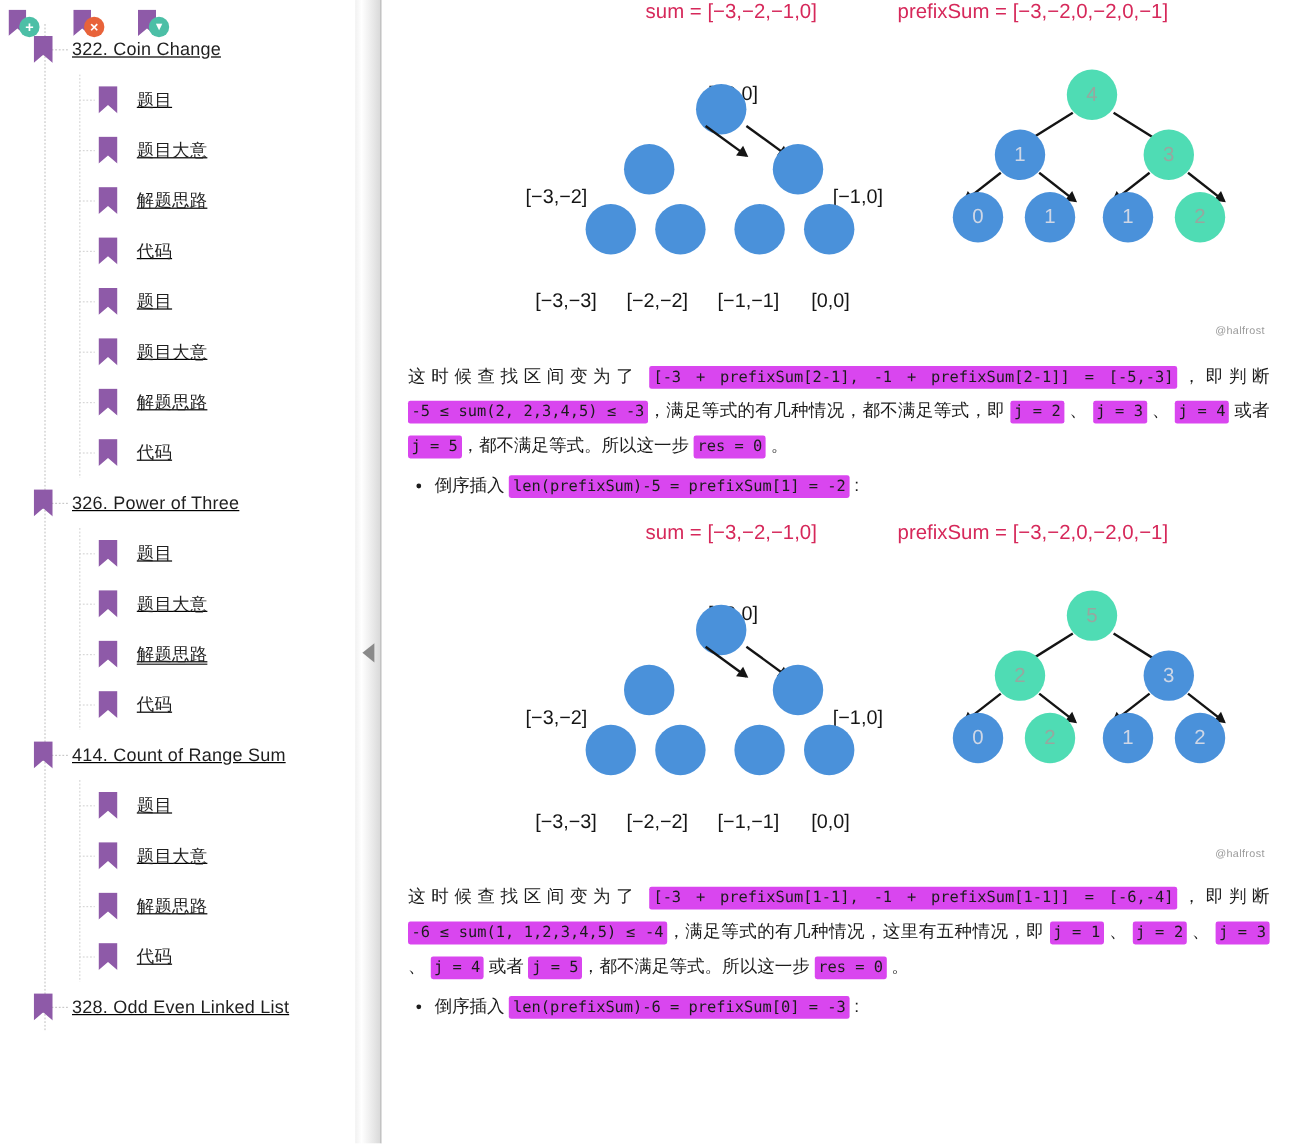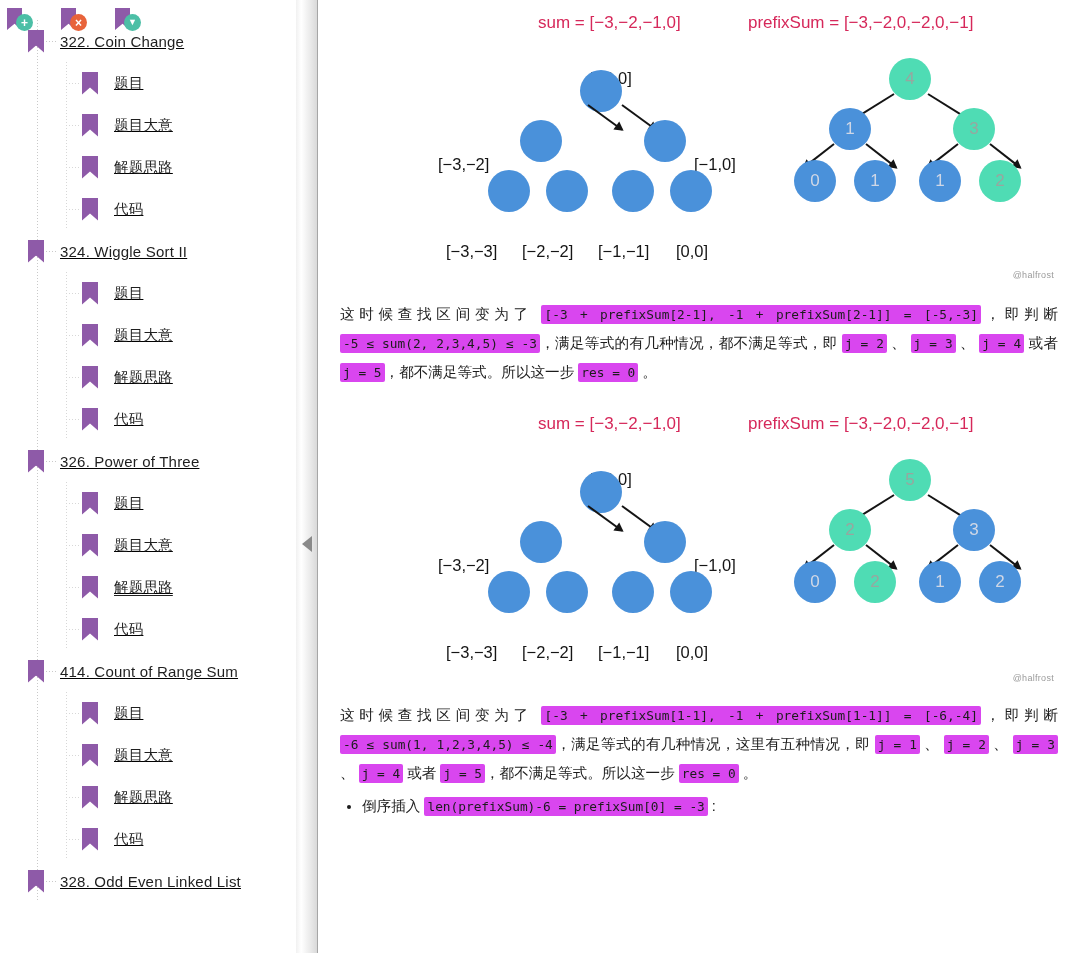--- a/index.html
+++ b/index.html
@@ -198,21 +198,21 @@
     background: #ffffff;
     overflow: hidden;
   }
   .figure {
     position: relative;
     width: 100%;
     height: 300px;
   }
   .fig-title {
     position: absolute;
-    top: 13px;
+    top: 0;
     font-size: 17px;
     color: #d6285a;
     font-family: "Liberation Sans", sans-serif;
     white-space: nowrap;
   }
   .fig-title.left { left: 220px; }
   .fig-title.right { left: 430px; }
 
   .node {
     position: absolute;
@@ -332,26 +332,20 @@
           <div class="guide-v2"></div>
           <div class="guide-h"></div>
           <span class="row-flag"></span>
           <span class="row-label">解题思路</span>
         </div>
         <div class="tree-row child">
           <div class="guide-v2"></div>
           <div class="guide-h"></div>
           <span class="row-flag"></span>
           <span class="row-label">代码</span>
-        </div>
-        <div class="tree-row group">
-          <div class="toggle-box"></div>
-          <div class="guide-h-group"></div>
-          <span class="row-flag"></span>
-          <span class="row-label">324. Wiggle Sort II</span>
         </div>
         <div class="tree-row child">
           <div class="guide-v2"></div>
           <div class="guide-h"></div>
           <span class="row-flag"></span>
           <span class="row-label">题目</span>
         </div>
         <div class="tree-row child">
           <div class="guide-v2"></div>
           <div class="guide-h"></div>
@@ -478,20 +472,23 @@
       <div class="node blue" style="left:476px; top:160px;">0</div>
       <div class="node blue" style="left:536px; top:160px;">1</div>
       <div class="node blue" style="left:601px; top:160px;">1</div>
       <div class="node green" style="left:661px; top:160px;">2</div>
 
       <div class="watermark" style="top:270px;">@halfrost</div>
     </div>
 
     <p class="para"><span>这时候查找区间变为了 </span><code>[-3 + prefixSum[2-1], -1 + prefixSum[2-1]] = [-5,-3]</code><span>，即判断 </span><code>-5 ≤ sum(2,  2,3,4,5) ≤ -3</code><span>，满足等式的有几种情况，都不满足等式，即 </span><code>j = 2</code><span> 、 </span><code>j = 3</code><span> 、 </span><code>j = 4</code><span> 或者 </span><code>j = 5</code><span>，都不满足等式。所以这一步 </span><code>res = 0</code><span> 。</span></p>
 
+    <ul class="bullets">
+      <li><span>倒序插入 </span><code>len(prefixSum)-5 = prefixSum[1] = -2</code><span> :</span></li>
+    </ul>
 
     <div class="figure" style="margin-top:14px;">
       <div class="fig-title left">sum = [−3,−2,−1,0]</div>
       <div class="fig-title right">prefixSum = [−3,−2,0,−2,0,−1]</div>
 
       <div class="nlabel" style="left:272px; top:45px;">[−3,0]</div>
       <div class="node blue" style="left:262px; top:70px;"></div>
       <div class="edge" style="left:270px; top:104px; width:42px; transform:rotate(36deg);"></div>
       <div class="edge" style="left:304px; top:104px; width:42px; transform:rotate(36deg);"></div>
       <div class="node blue" style="left:202px; top:120px;"></div>

